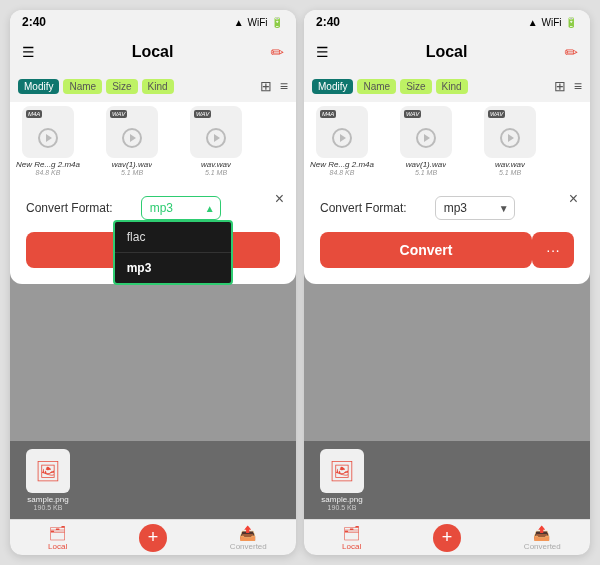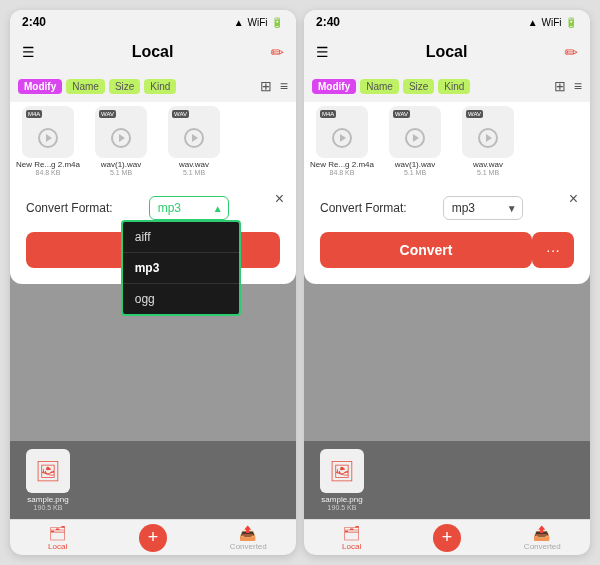--- a/index.html
+++ b/index.html
@@ -85,38 +85,38 @@
     .toolbar-btn {
       background: #bef264;
       border: none;
       border-radius: 4px;
       padding: 2px 6px;
       font-size: 10px;
       color: #555;
       cursor: pointer;
     }
     .toolbar-btn.active {
-      background: #d946ef;
+      background: #0f766e;
       color: #fff;
-      font-weight: bold;
     }
     .toolbar-spacer { flex: 1; }
     .toolbar-grid-icon {
       font-size: 14px;
       color: #555;
       margin-left: 4px;
     }
     
     .file-grid {
       display: flex;
       flex-direction: row;
       padding: 4px;
-      gap: 5px;
+      gap: 16px;
       background: #fff;
       flex: 0 0 auto;
+      font-style: italic;
     }
     .file-item {
       display: flex;
       flex-direction: column;
       align-items: center;
       width: 68px;
     }
     .file-icon-box {
       width: 52px;
       height: 52px;
@@ -203,21 +203,20 @@
       right: 12px;
       font-size: 16px;
       color: #555;
       cursor: pointer;
       background: none;
       border: none;
     }
     .format-row {
       display: flex;
       align-items: center;
-      gap: 8px;
       margin-top: 4px;
     }
     .format-label {
       font-size: 12px;
       color: #333;
     }
     .format-select-wrapper {
       position: relative;
       padding-left: 28px;
     }
@@ -450,23 +449,22 @@
           <div class="format-select-wrapper">
             <select class="format-select">
               <option>mp3</option>
               <option>flac</option>
               <option>aiff</option>
               <option>ogg</option>
             </select>
             <span class="format-select-arrow">▲</span>
             
             <div class="dropdown-menu">
-              <div class="dropdown-item">aiff</div>
+              <div class="dropdown-item">flac</div>
               <div class="dropdown-item selected">mp3</div>
-              <div class="dropdown-item">ogg</div>
             </div>
           </div>
         </div>
         <div class="btn-row">
           <button class="btn-convert">Con...</button>
         </div>
       </div>
 
       <div class="dim-overlay"></div>
 

